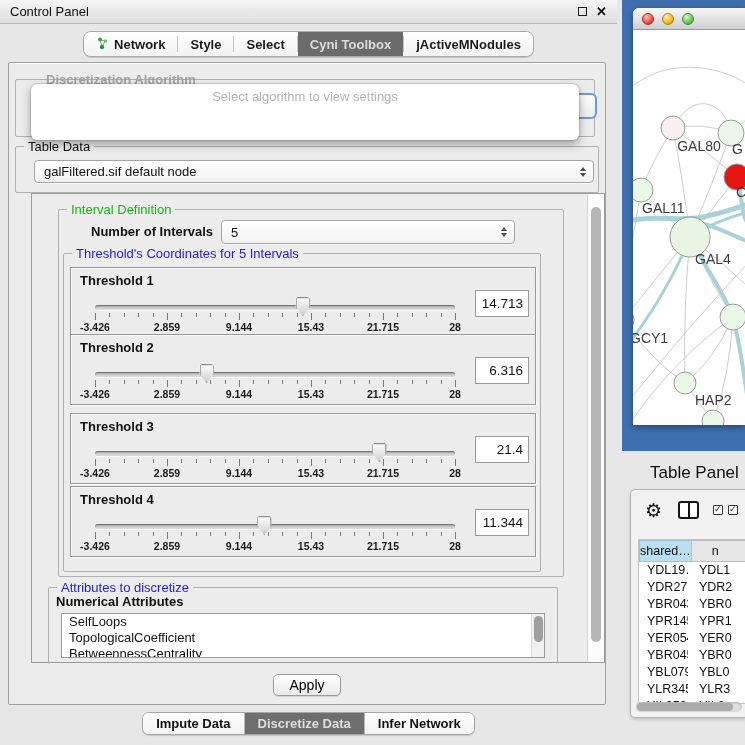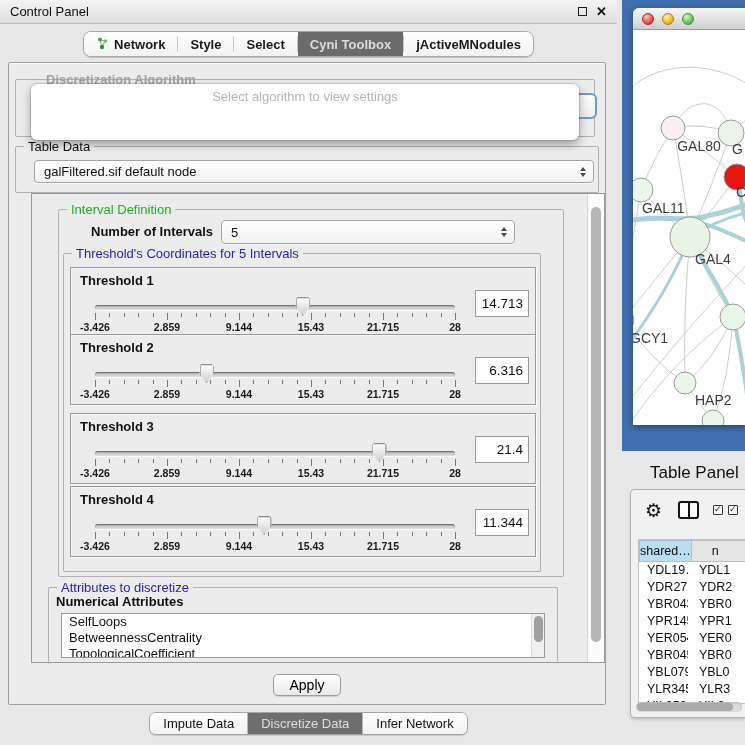--- a/index.html
+++ b/index.html
@@ -90,21 +90,21 @@
   .attr-item { font-size:13px; line-height:16px; padding:0 0 0 7px; white-space:nowrap; }
   #attr-scrollbar { position:absolute; right:0; top:0; width:13px; height:100%; background:#f0f0f0; border-left:1px solid #d8d8d8; }
   #attr-thumb { position:absolute; left:2px; top:2px; width:9px; height:26px; border-radius:5px; background:#9f9f9f; }
 
   #apply-row { position:absolute; left:0; bottom:8px; width:100%; display:flex; justify-content:center; }
   #apply-btn { font-family:inherit; font-size:14px; padding:2px 15px; border:1px solid #9c9c9c; border-radius:5px;
     background:linear-gradient(#ffffff,#e9e9e9); box-shadow:0 1px 1px rgba(0,0,0,.12); }
 
   .cp-bottomtabs { position:absolute; left:0; top:712px; width:617px; display:flex; justify-content:center; }
   .btabwrap { display:flex; background:#fdfdfd; border:1px solid #a5a5a5; border-radius:7px; overflow:hidden; height:23px; box-shadow:0 1px 1px rgba(0,0,0,.15); }
-  .btab { display:flex; align-items:center; padding:0 13px; font-size:13px; font-weight:400; background:linear-gradient(#ffffff,#f1f1f1); }
+  .btab { display:flex; align-items:center; padding:0 13px; font-size:13px; font-weight:700; background:linear-gradient(#ffffff,#f1f1f1); }
   .btab.sel { background:#6e6e6e; color:#dedede; }
   .btabsep { width:1px; background:#b9b9b9; }
 
   
   #network-frame { position:absolute; left:622px; top:0; width:123px; height:451px; background:#3f6fae; }
   #mac-window { position:absolute; left:11px; top:8px; width:112px; height:417px; background:#ffffff; border-radius:6px 0 0 0; overflow:hidden; box-shadow:0 2px 6px rgba(0,0,0,.4); }
   #mac-titlebar { height:22px; background:linear-gradient(#f7f7f7,#cfcfcf); border-bottom:1px solid #9a9a9a; display:flex; align-items:center; padding-left:9px; gap:8px; }
   .tl { width:12px; height:12px; border-radius:50%; }
   .tl.red    { background:radial-gradient(circle at 35% 28%, #ffc2bb, #ee4c40 62%, #b82f26); border:.5px solid #9e332b; }
   .tl.yellow { background:radial-gradient(circle at 35% 28%, #ffeebb, #f8b611 62%, #c08a10); border:.5px solid #a8821a; }
@@ -391,22 +391,22 @@
             </div>
         </div>
       </div>
 
       <div class="group" id="attr-group">
         <div class="legend blue">Attributes to discretize</div>
         <div id="attr-sublabel">Numerical Attributes</div>
         <div id="attr-list">
           <div id="attr-items">
               <div class="attr-item">SelfLoops</div>
+              <div class="attr-item">TopologicalCoefficient</div>
               <div class="attr-item">BetweennessCentrality</div>
-              <div class="attr-item">TopologicalCoefficient</div>
             </div>
           <div id="attr-scrollbar">
               <div id="attr-thumb"></div>
             </div>
         </div>
       </div>
 
       <div id="sp-scrollbar">
           <div id="sp-thumb"></div>
         </div>

